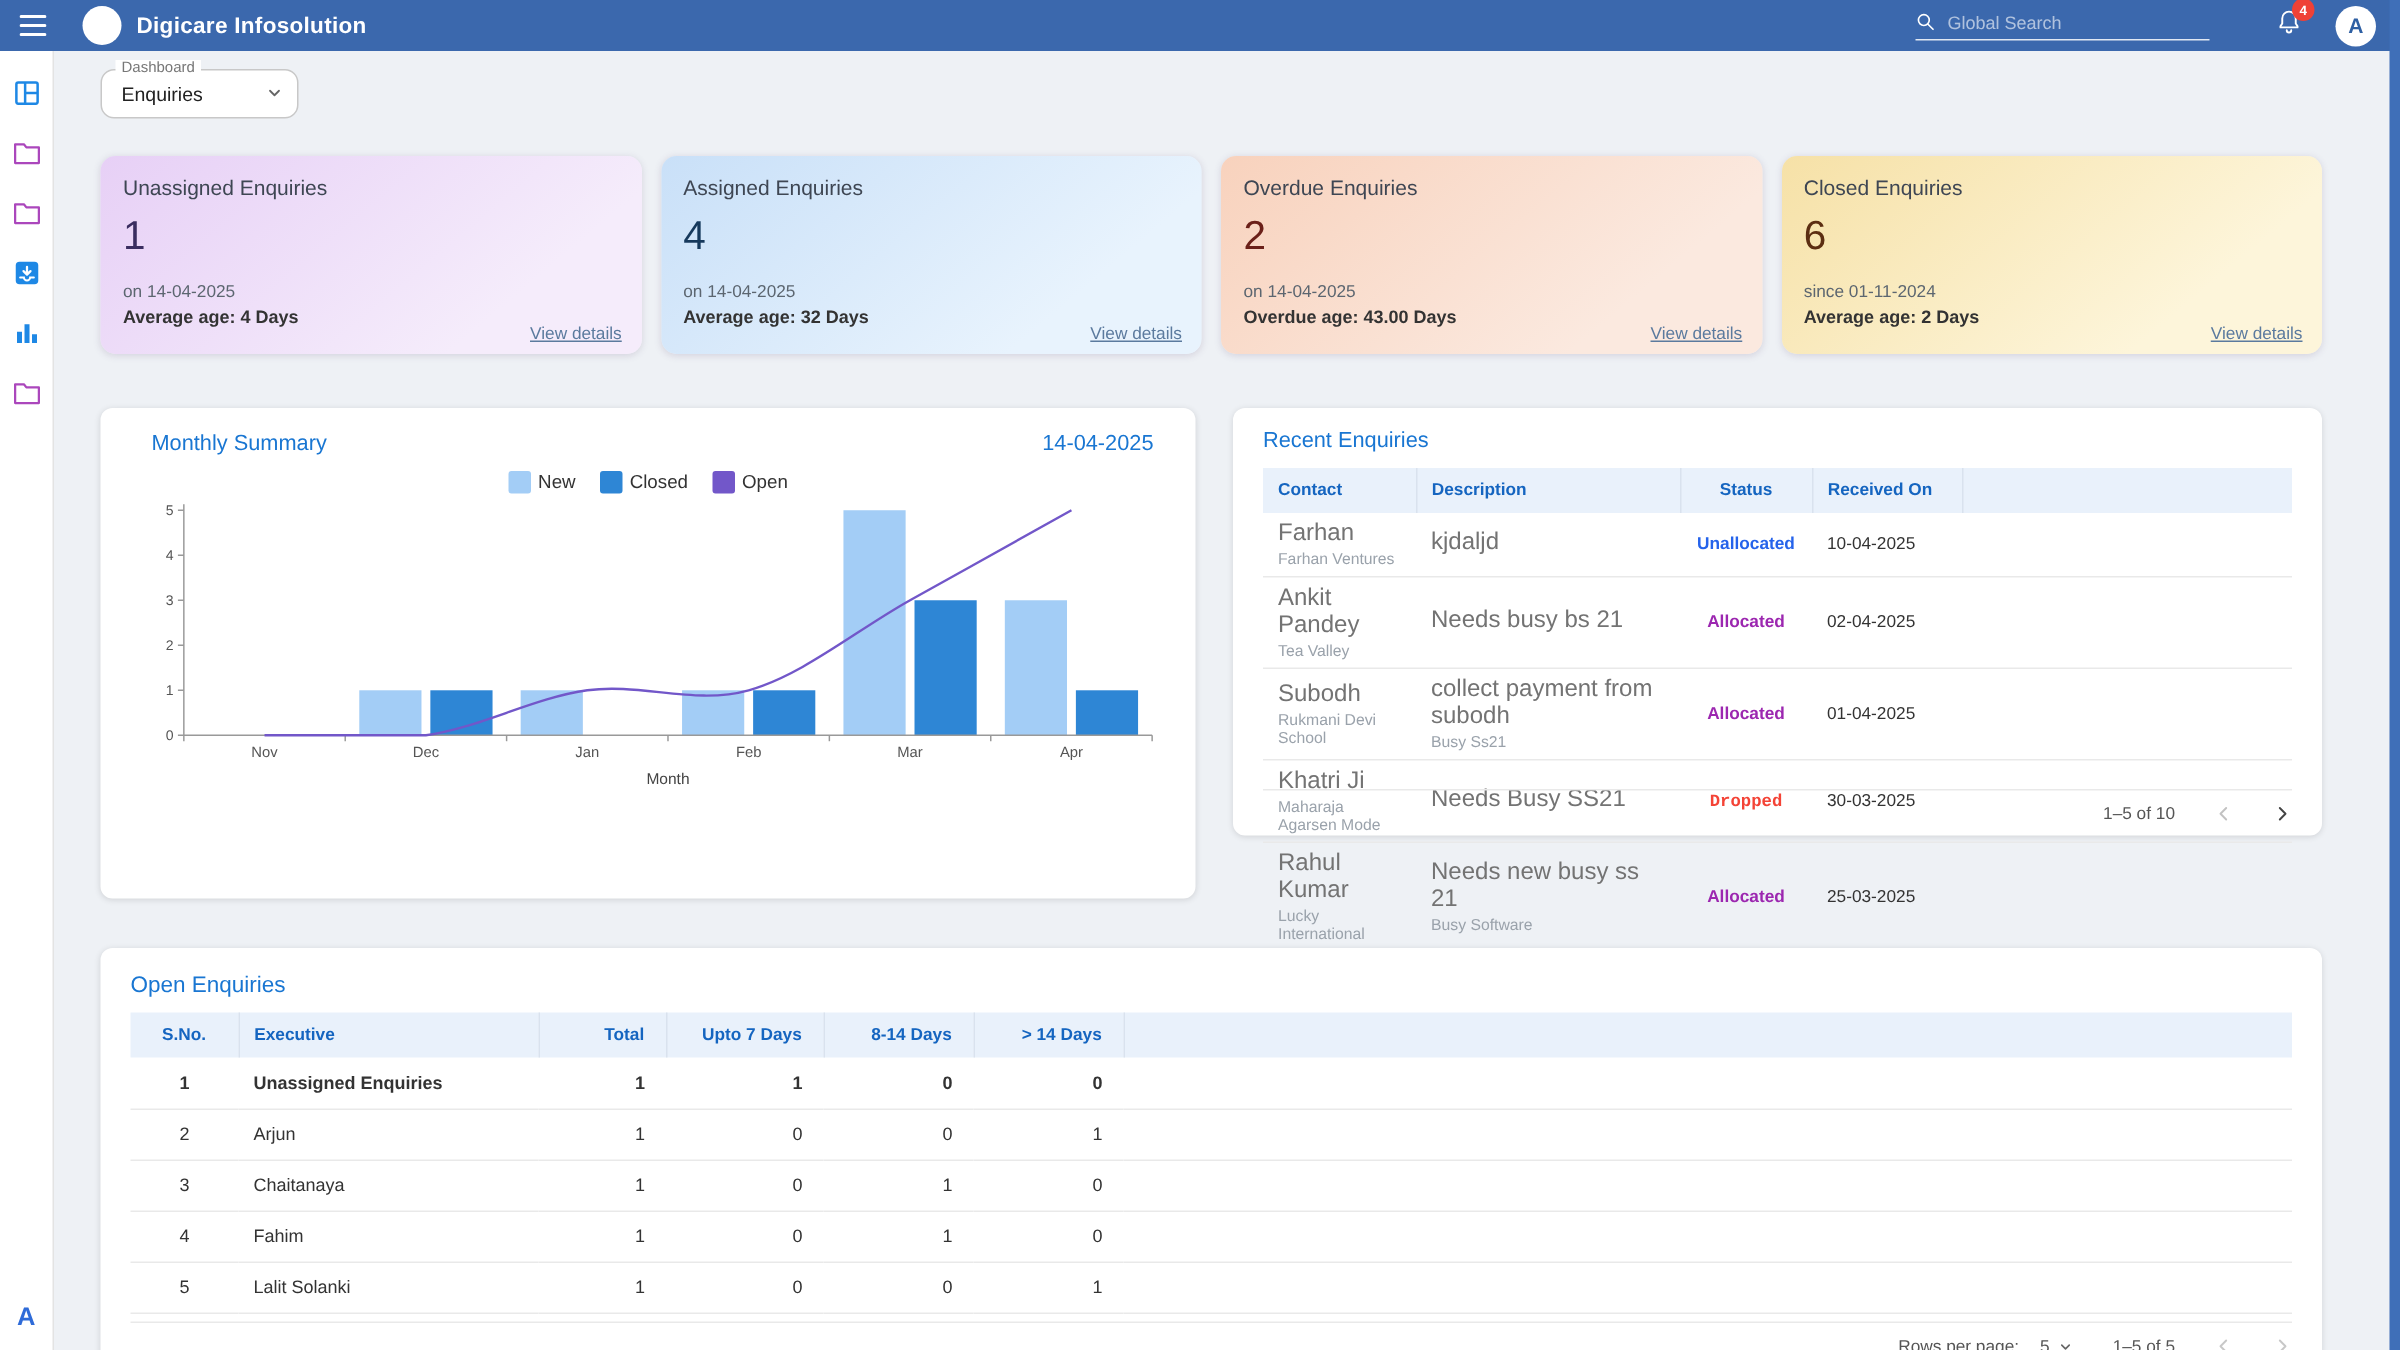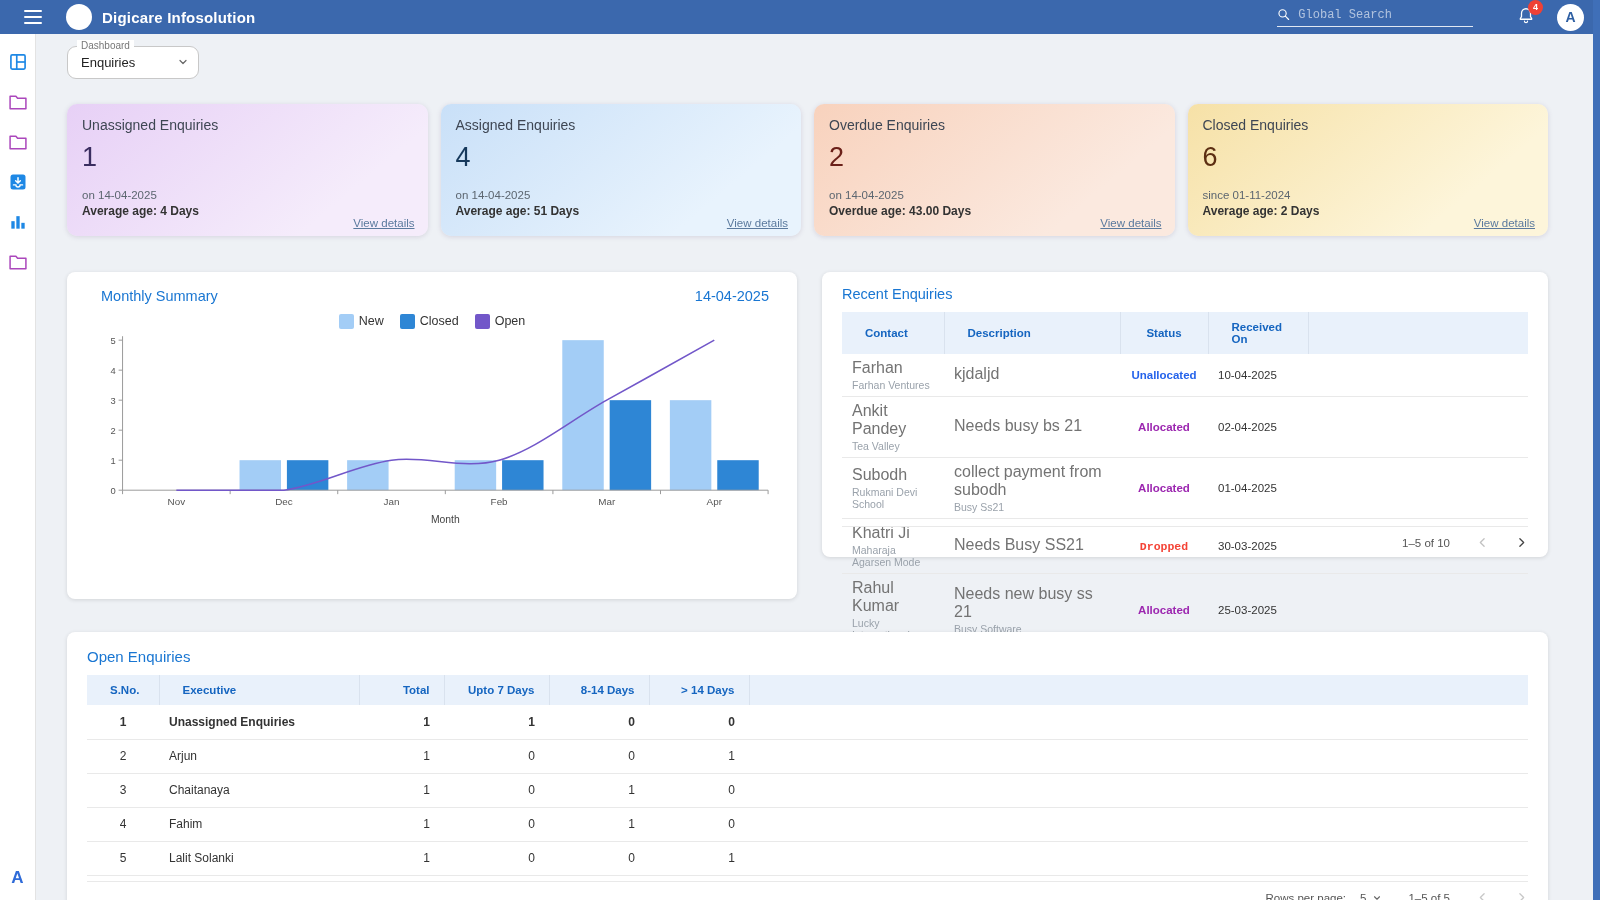--- a/index.html
+++ b/index.html
@@ -1,27 +1,27 @@
 <!DOCTYPE html>
 <html><head>
 <meta charset="utf-8">
 <style>
   * { margin:0; padding:0; box-sizing:border-box; }
   html,body { width:1600px; height:900px; overflow:hidden; background:#eef1f5;
               font-family:"Liberation Sans", sans-serif; }
 
   
   .navbar { position:fixed; top:0; left:0; width:100%; height:34px; background:#3b68ad;
-            display:flex; align-items:center; padding:0 16px 0 24px; z-index:20; }
+            display:flex; align-items:center; padding:0 16px 0 13px; z-index:20; }
   .icon-btn { background:none; border:none; cursor:pointer; display:grid; place-items:center; }
   .logo-circle { width:26px; height:26px; border-radius:50%; background:#fff; margin-left:24px; }
   .app-title { color:#fff; font-size:15px; font-weight:700; margin-left:10px; letter-spacing:.2px; }
   .nav-spacer { flex:1; }
   .global-search { width:196px; display:flex; align-items:center; gap:8px;
-                   border-bottom:1.5px solid rgba(255,255,255,.85); padding-bottom:4px; margin-right:44px;font-family:Liberation Mono, monospace; }
+                   border-bottom:1.5px solid rgba(255,255,255,.85); padding-bottom:4px; margin-right:44px; }
   .global-search input { background:transparent; border:none; outline:none; color:#fff;
                          font-size:12px; width:100%; font-family:inherit; }
   .global-search input::placeholder { color:rgba(255,255,255,.6); }
   .bell-wrap { position:relative; margin-right:22px; }
   .badge { position:absolute; top:-6px; right:-8px; min-width:15px; height:15px; border-radius:8px;
            background:#ef4136; color:#fff; font-size:9px; font-weight:700;
            display:grid; place-items:center; padding:0 3px; }
   .avatar { width:27px; height:27px; border-radius:50%; background:#fff; color:#2e5fa3;
             font-size:14px; font-weight:700; display:grid; place-items:center; cursor:pointer; }
 
@@ -65,21 +65,21 @@
   .chart-title, .chart-date, .panel-title { font-size:14.5px; color:#1976d2; }
   #chart-legend { display:flex; justify-content:center; gap:16px; margin-top:10px; }
   .legend-item { display:flex; gap:5px; font-size:12.5px; color:#333; cursor:pointer; }
   .legend-swatch { width:15px; height:15px; border-radius:2px; }
   #chart-svg { width:100%; height:196px; display:block; margin-top:2px; }
   #chart-svg text { font-family:"Liberation Sans", sans-serif; }
 
   .recent-panel { flex:1; height:285px; padding:14px 20px; position:relative; }
   table { width:100%; border-collapse:collapse; table-layout:fixed; margin-top:10px; }
   thead th { background:#e9f1fb; color:#1565c0; font-size:11.5px; font-weight:700; text-align:left;
-             padding:9px 23px; border-right:1px solid #d9e2ee; }
+             padding:9px 10px; border-right:1px solid #d9e2ee; }
   thead th:last-child { border-right:none; }
   tbody td { border-bottom:1px solid #e9e9e9; padding:5px 10px; font-size:12px; color:#333;
              vertical-align:middle; height:34px; }
   .cell-main { font-size:16px; color:#737373; }
   .cell-sub  { font-size:10.5px; color:#9aa2ab; margin-top:2px; }
   .status-cell { text-align:center; font-size:11.5px; font-weight:600; }
   .date-cell { font-size:11.5px; }
   .num-cell { text-align:right; padding-right:14px; }
   th.num-col { text-align:right; padding-right:14px;margin-left:24px; }
   .sno-cell, th.sno-col { text-align:center; }
@@ -183,21 +183,21 @@
       <div class="stat-title">Unassigned Enquiries</div>
       <div class="stat-value" style="color: rgb(58, 45, 96);">1</div>
       <div class="stat-date">on 14-04-2025</div>
       <div class="stat-age">Average age: 4 Days</div>
       <a class="view-details">View details</a>
     </article>
     <article class="stat-card" style="background: linear-gradient(140deg, rgb(201, 224, 248) 0%, rgb(232, 243, 253) 75%);">
       <div class="stat-title">Assigned Enquiries</div>
       <div class="stat-value" style="color: rgb(22, 57, 92);">4</div>
       <div class="stat-date">on 14-04-2025</div>
-      <div class="stat-age">Average age: 51 Days</div>
+      <div class="stat-age">Average age: 32 Days</div>
       <a class="view-details">View details</a>
     </article>
     <article class="stat-card" style="background: linear-gradient(140deg, rgb(248, 210, 189) 0%, rgb(251, 233, 223) 75%);">
       <div class="stat-title">Overdue Enquiries</div>
       <div class="stat-value" style="color: rgb(107, 32, 25);">2</div>
       <div class="stat-date">on 14-04-2025</div>
       <div class="stat-age">Overdue age: 43.00 Days</div>
       <a class="view-details">View details</a>
     </article>
     <article class="stat-card" style="background: linear-gradient(140deg, rgb(246, 225, 167) 0%, rgb(253, 245, 218) 75%);">

